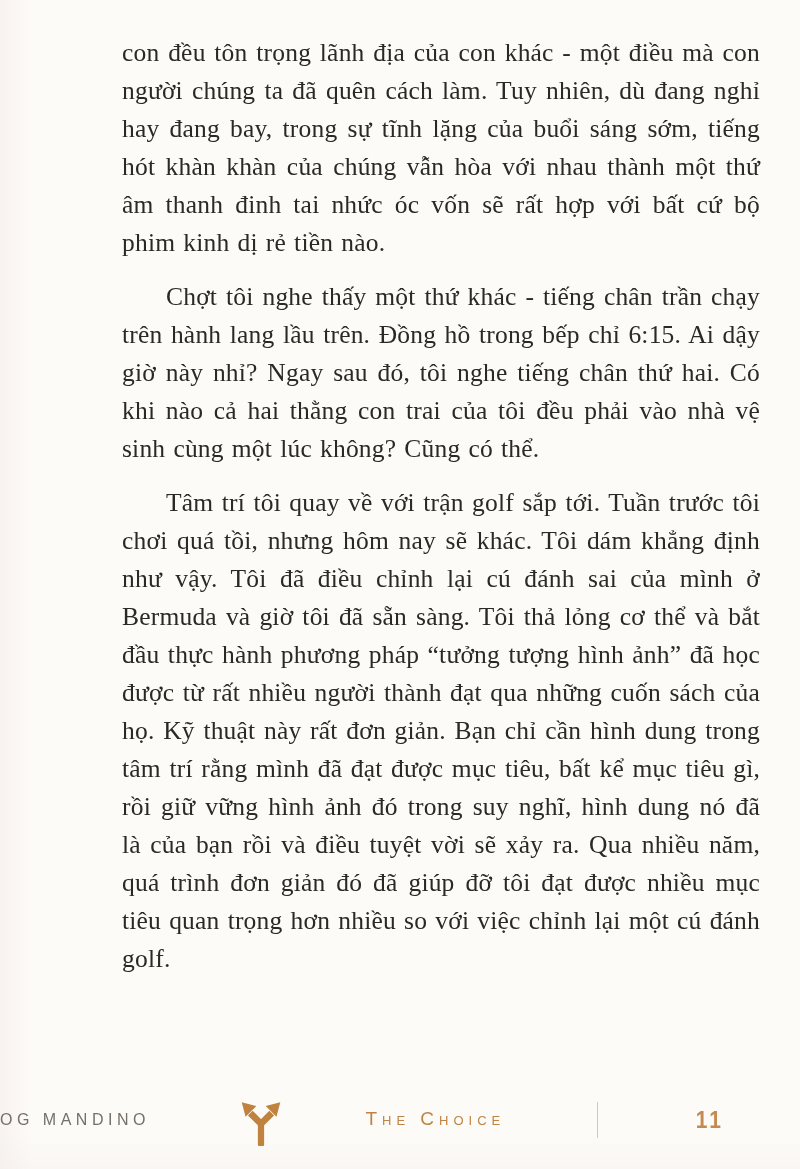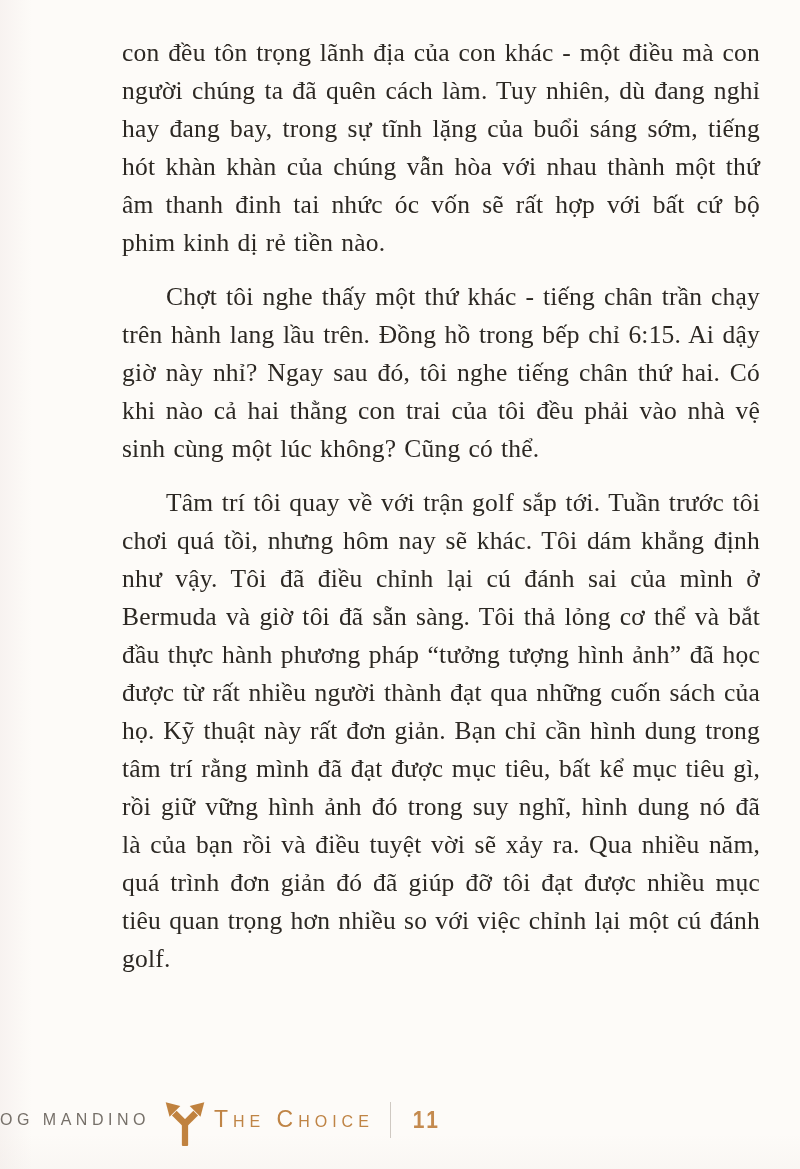--- a/index.html
+++ b/index.html
@@ -43,21 +43,21 @@
     text-indent: 44px;
     font-family: Liberation Serif, serif;
   }
   .footer {
     position: absolute;
     top: 1094px;
     left: 0;
     right: 76px;
     height: 52px;
     display: flex;
-    justify-content: flex-start;
+    justify-content: space-between;
     align-items: center;
   }
   .footer-author {
     font-family: "Liberation Sans", sans-serif;
     font-size: 16px;
     letter-spacing: 4.5px;
     color: #767069;
     margin-right: 10px;
     white-space: nowrap;
   }
@@ -65,21 +65,21 @@
     width: 46px;
     height: 48px;
     margin: 0 6px 0 2px;
     position: relative;
     top: 3px;
     flex: 0 0 auto;
   }
   .footer-title {
     font-family: "Liberation Sans", sans-serif;
     font-variant: small-caps;
-    font-size: 23px;
+    font-size: 19px;
     font-weight: 500;
     letter-spacing: 5px;
     color: #bf8445;
     margin-right: 16px;
     white-space: nowrap;
     position: relative;
     top: -1px;
   }
   .footer-divider {
     width: 1px;

